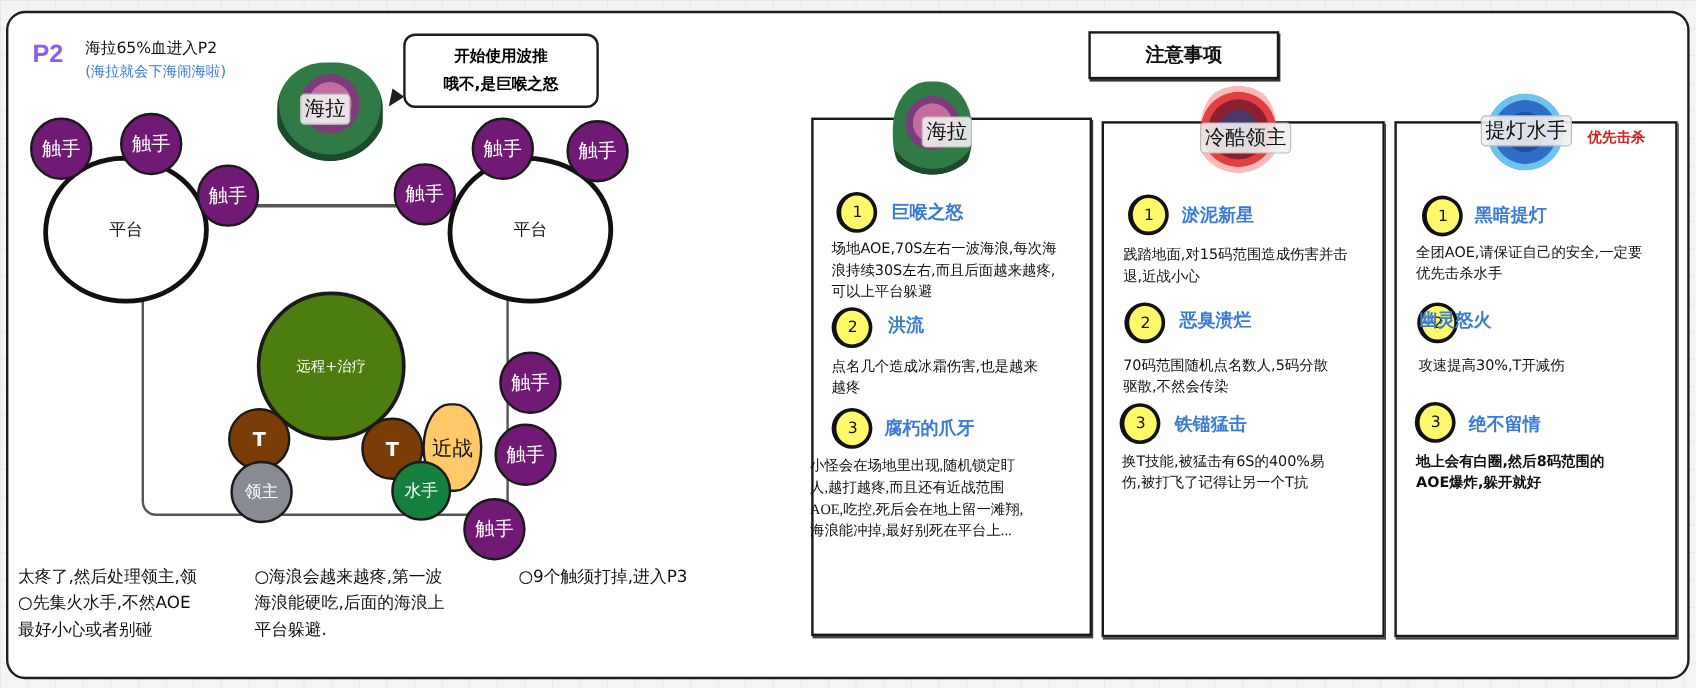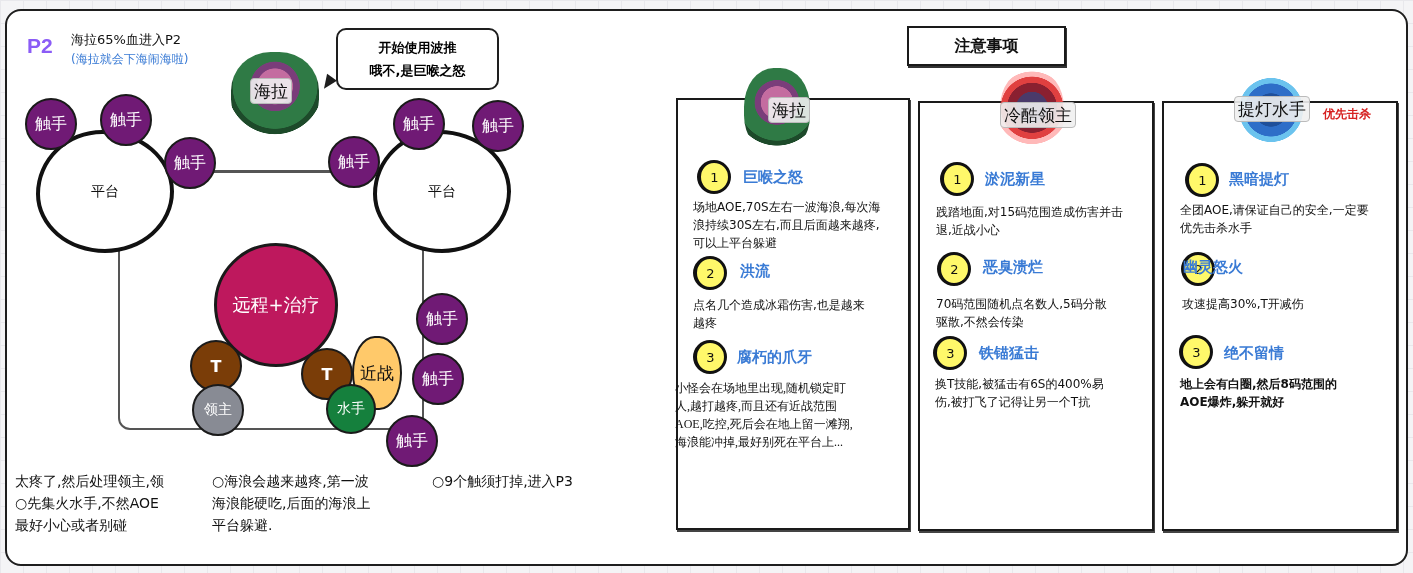--- a/index.html
+++ b/index.html
@@ -57,21 +57,21 @@
   .platform {
     border: 4px solid #111; background: #fff; border-radius: 48% 52% 50% 50% / 52% 50% 50% 48%;
     display: flex; align-items: center; justify-content: center; font-size: 14px; color: #111;
   }
   .circle {
     border: 2.5px solid #1a1a1a; border-radius: 50%;
     display: flex; align-items: center; justify-content: center;
     color: #fff; font-size: 15px;
   }
   .tentacle { width: 52px; height: 52px; background: #701a75; font-size: 16px; }
-  .ranged { background: #be185d; font-size: 18px; border-width: 3.5px; }
+  .ranged { background: #4d7c0f; font-size: 12px; border-width: 3.5px; }
   .tank { background: #7a3d08; font-weight: bold; font-size: 16px; }
   .lord-c { background: #888b94; font-size: 14px; }
   .sailor-c { background: #15803d; font-size: 14px; }
   .melee { background: #ffc96a; color: #111; font-size: 17px; border-radius: 50% / 55%; }
 
   
   .note { font-size: 14px; color: #111; line-height: 22px; }
 
   
   .notice-title {

